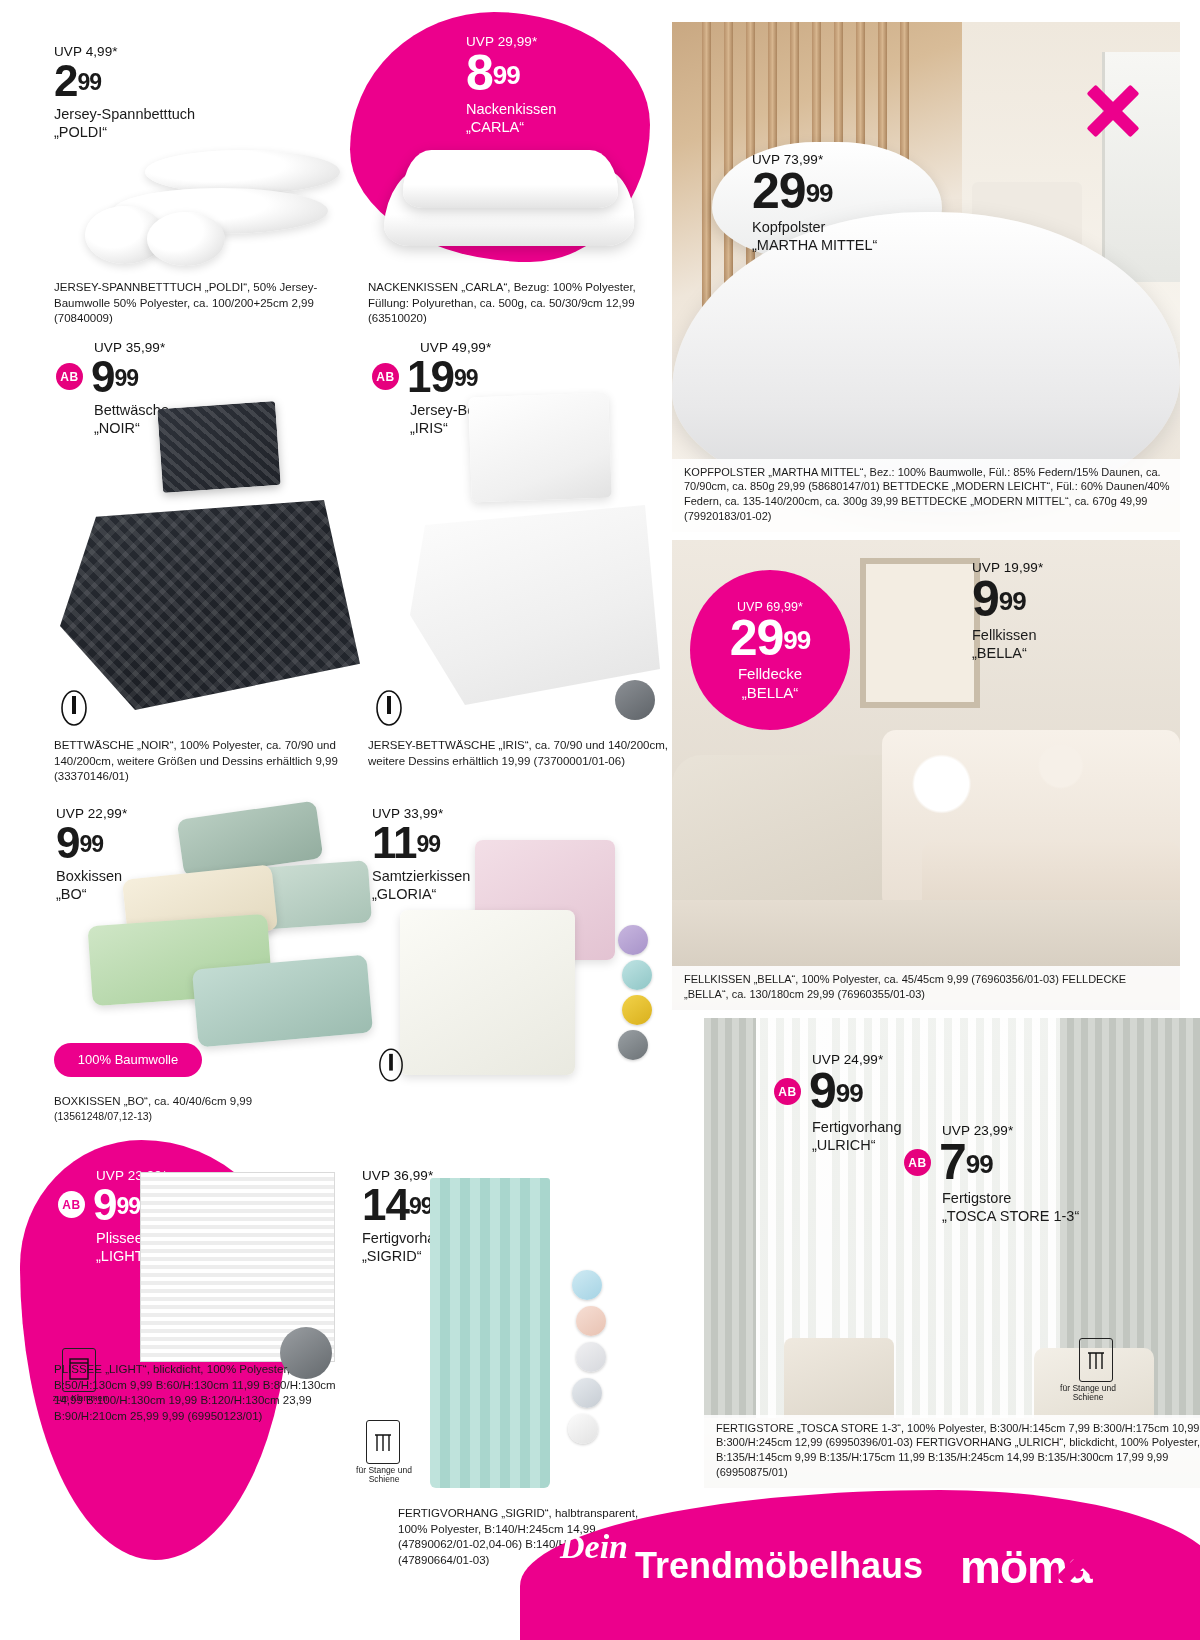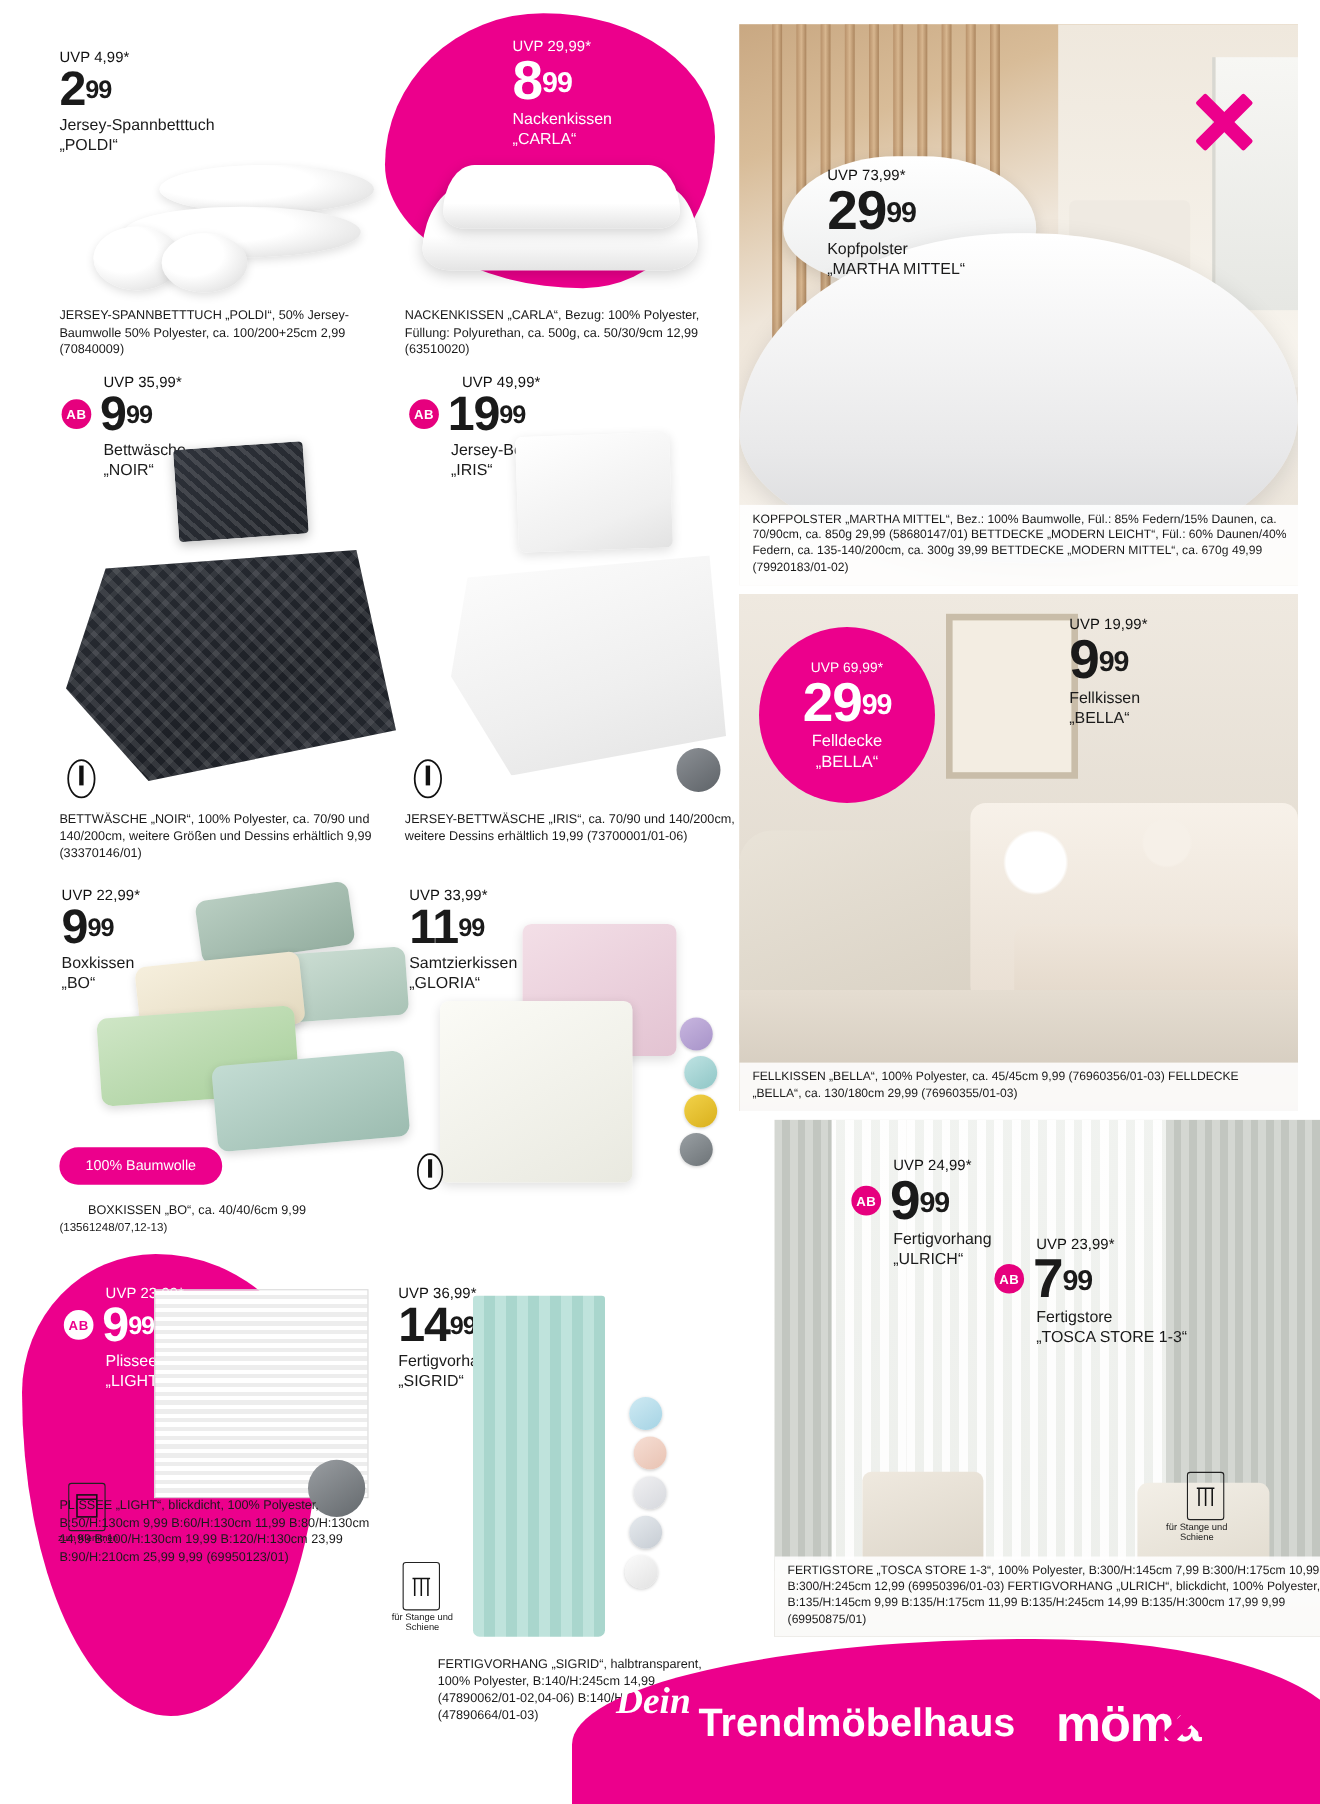--- a/index.html
+++ b/index.html
@@ -288,21 +288,21 @@
     </div>
   </div>
   <div class="abs" style="left:80px; top:810px; width:290px; height:290px;">
     <div class="box-cush" style="left:100px; top:0px; width:140px; height:58px; background:linear-gradient(160deg,#b9cec2,#93ad9f); transform:rotate(-8deg);"></div>
     <div class="box-cush" style="left:150px; top:55px; width:140px; height:62px; background:linear-gradient(160deg,#cfe0d6,#a9c3b6); transform:rotate(-4deg);"></div>
     <div class="box-cush" style="left:45px; top:62px; width:150px; height:66px; background:linear-gradient(160deg,#f6efdd,#e3d9bf); transform:rotate(-6deg);"></div>
     <div class="box-cush" style="left:10px; top:110px; width:180px; height:80px; background:linear-gradient(160deg,#cfe6c6,#a8cf9b); transform:rotate(-4deg);"></div>
     <div class="box-cush" style="left:115px; top:152px; width:175px; height:78px; background:linear-gradient(160deg,#c3dcd3,#9cbcb0); transform:rotate(-5deg);"></div>
   </div>
   <div class="abs pill" style="left:54px; top:1043px; width:148px; text-align:center; font-size:13px;">100% Baumwolle</div>
-  <div class="abs desc" style="left:54px; top:1094px; width:300px;margin-left:26px;">BOXKISSEN „BO“, ca. 40/40/6cm 9,99</div>
+  <div class="abs desc" style="left:54px; top:1094px; width:300px;">BOXKISSEN „BO“, ca. 40/40/6cm 9,99</div>
   <div class="abs artnr" style="left:54px; top:1110px; width:300px;">(13561248/07,12-13)</div>
 
   <div class="abs" style="left:372px; top:806px;">
     <div class="uvp">UVP 33,99*</div>
     <div class="price" style="margin-top:2px;">
       <span class="int">11</span><span class="cent">99</span>
     </div>
     <div class="prodname">
       <div>Samtzierkissen</div>
       <div>„GLORIA“</div>

